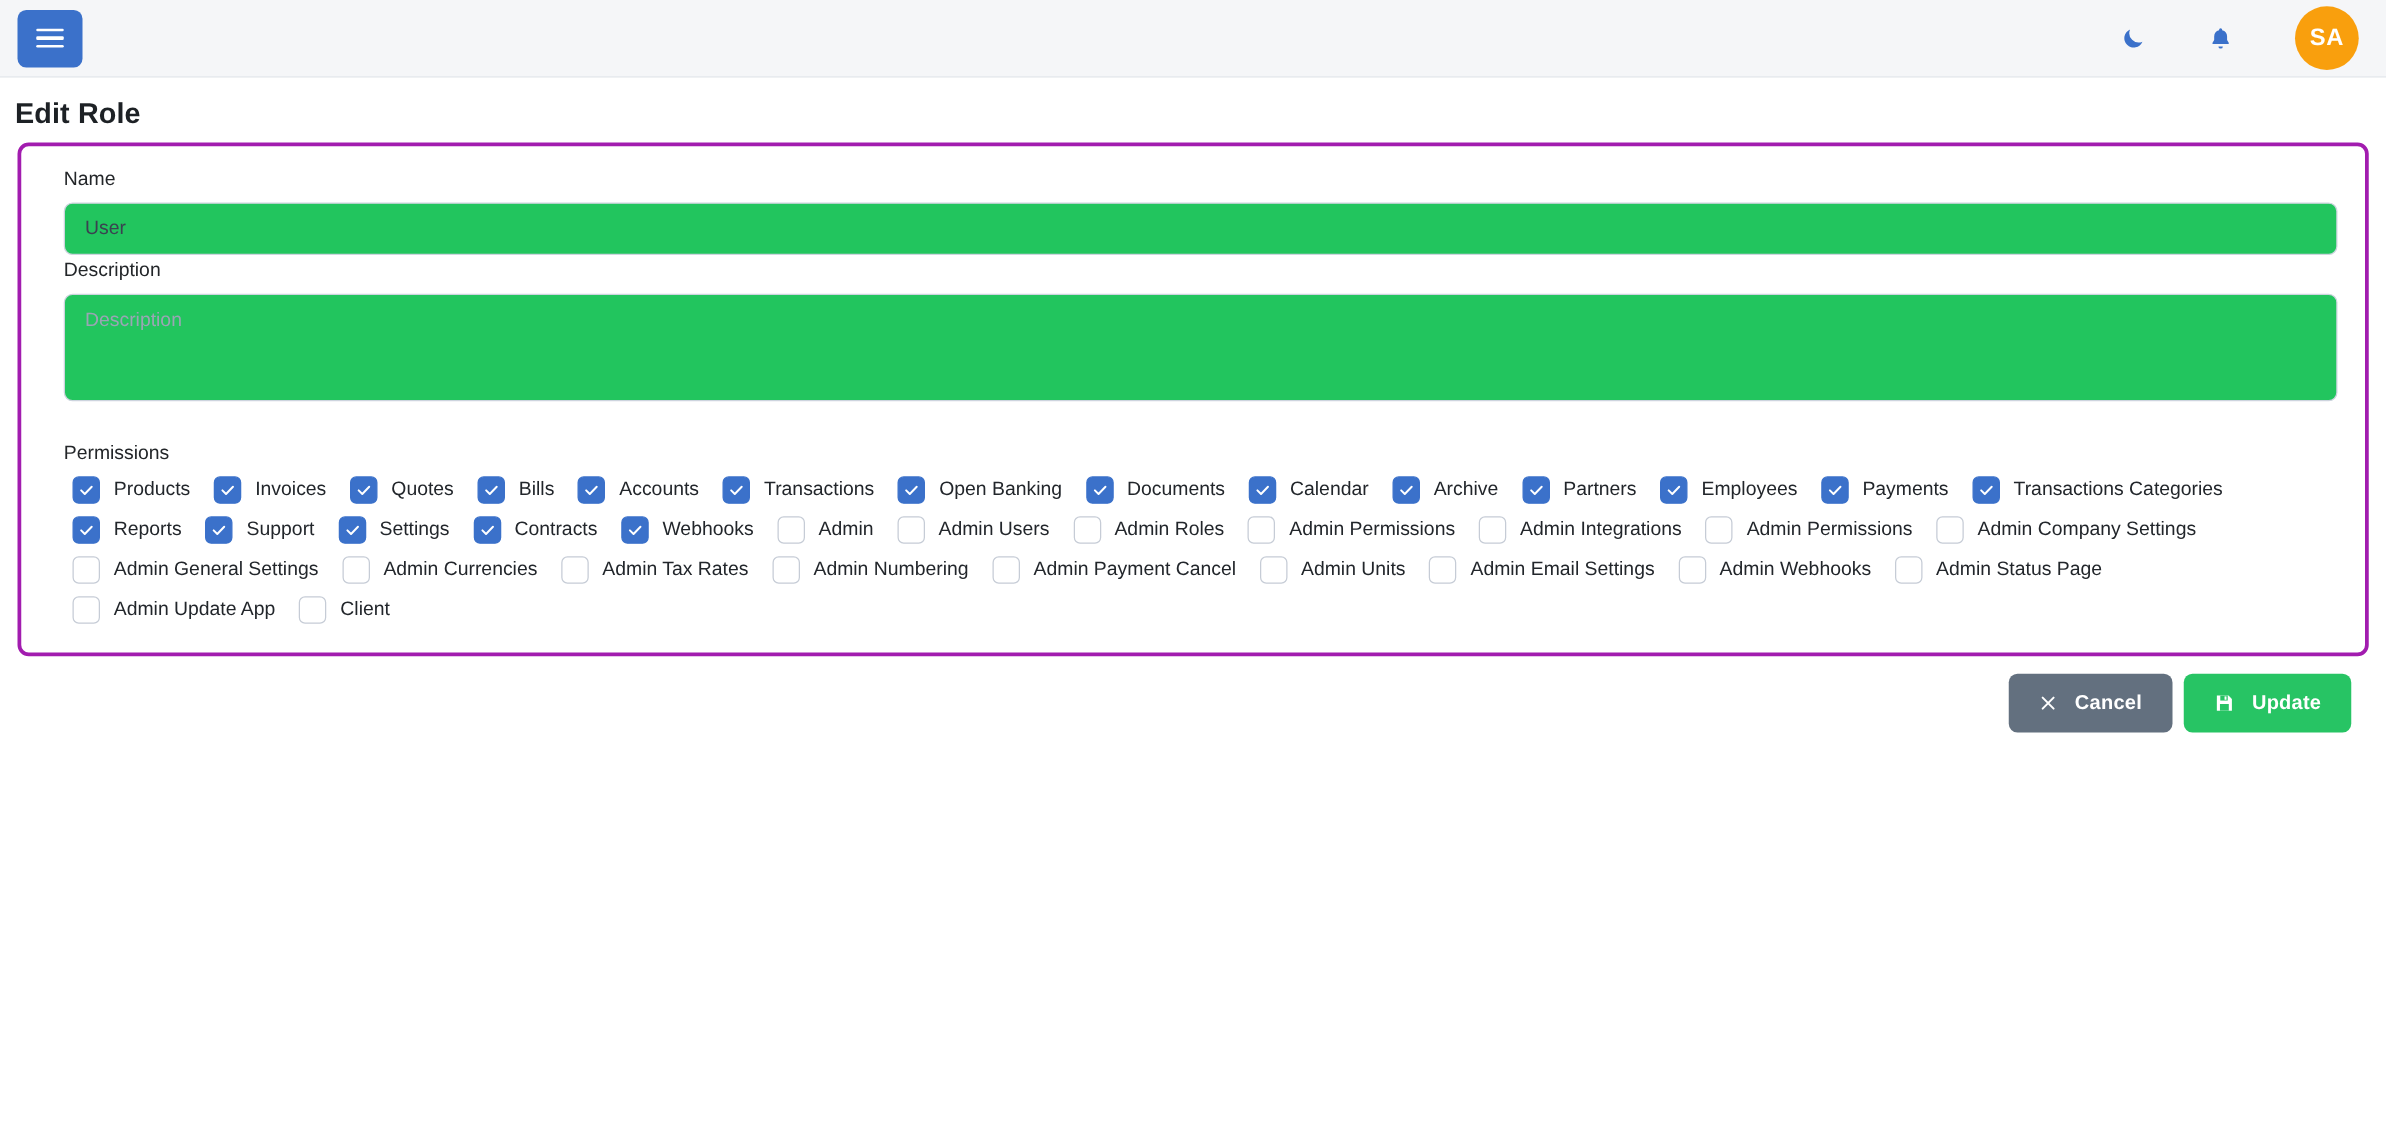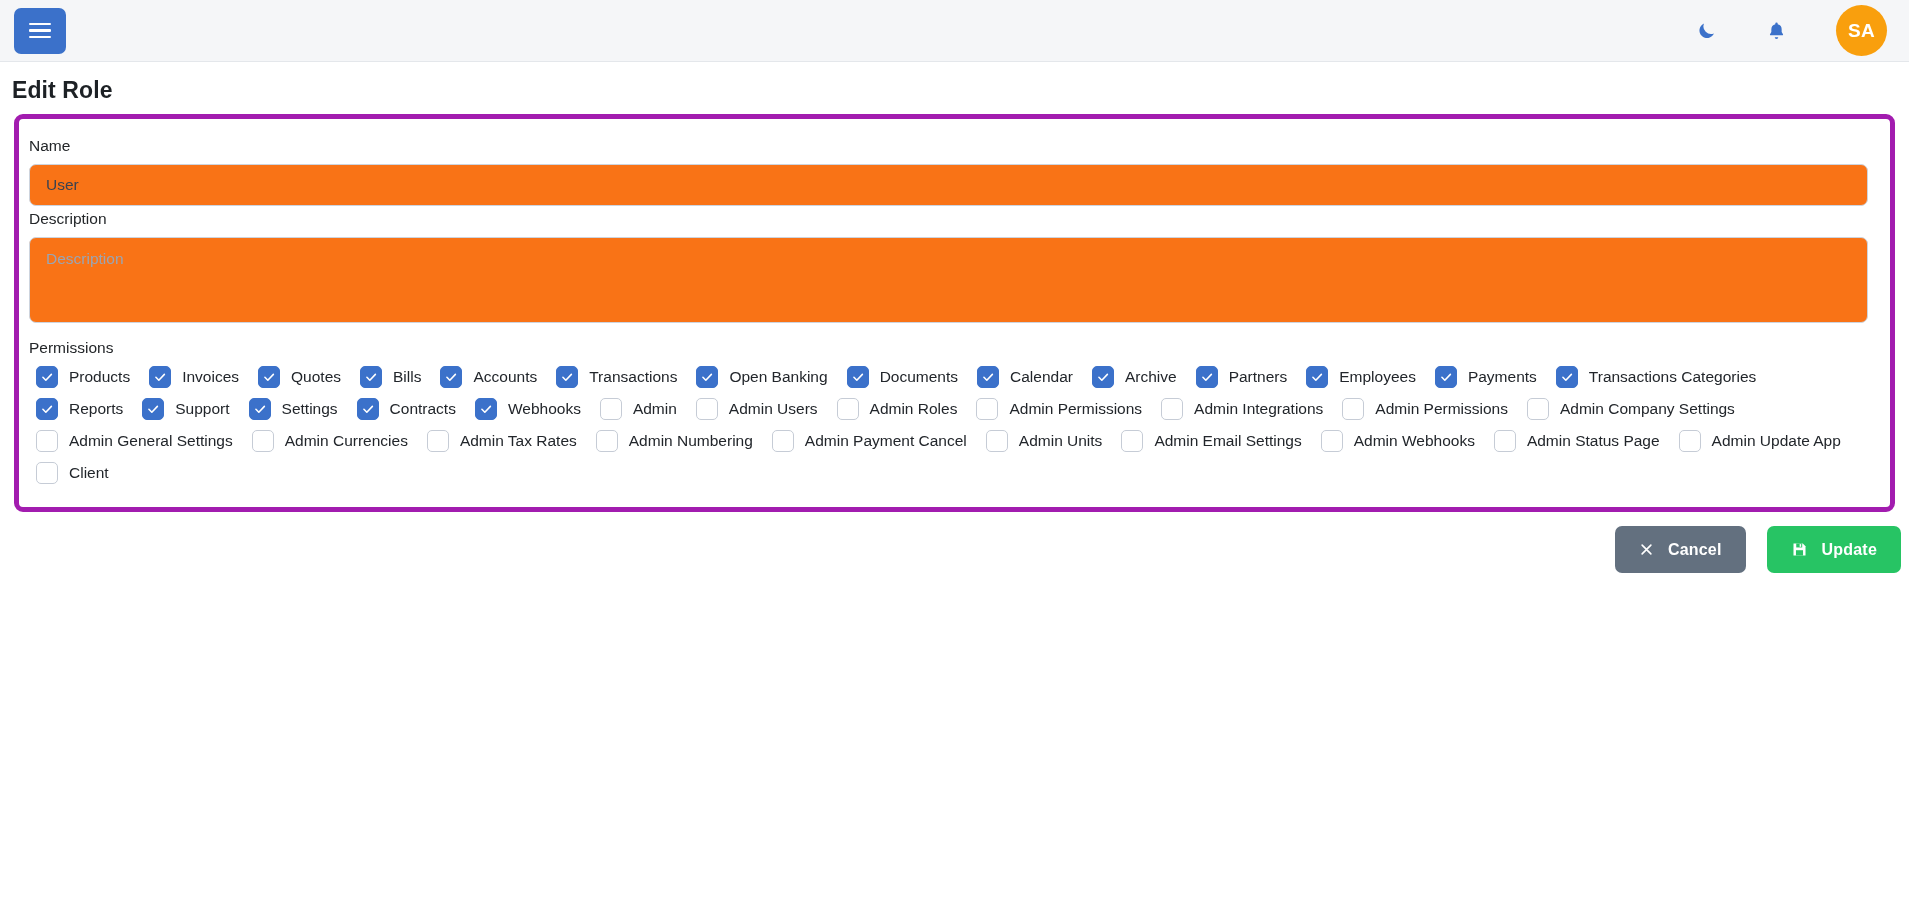--- a/index.html
+++ b/index.html
@@ -69,57 +69,57 @@
     font-size: 23px;
     font-weight: bold;
     color: #1d2125;
     padding: 15px 13px 10px 12px;
     letter-spacing: .1px;
   }
 
   
   .card {
     margin: 0 14px;
-    border: 5px solid #a21caf;
+    border: 3px solid #a21caf;
     border-radius: 9px;
     background: #ffffff;
-    padding: 14px 12px 18px 0;
+    padding: 14px 12px 18px 24px;
   }
   .field-label {
     font-size: 15.5px;
     color: #232629;
     margin: 4px 0 9px 10px;
   }
   .text-input, .text-area {
     display: block;
     width: calc(100% - 20px);
     margin: 0 10px;
     border: 1px solid #cdd4de;
     border-radius: 7px;
     font-family: "Liberation Sans", sans-serif;
     font-size: 15.5px;
     color: #3a4250;
-    background: #f97316;
+    background: #22c55e;
     outline: none;
     padding: 0 16px;
   }
   .text-input { height: 42px; }
   .text-area {
     height: 86px;
     padding: 11px 16px;
     resize: none;
     line-height: 1.35;
   }
   .text-input::placeholder, .text-area::placeholder { color: #9aa5b4; }
 
   
   .perm-label {
     font-size: 15.5px;
     color: #232629;
-    margin: 16px 0 4px 10px;
+    margin: 33px 0 4px 10px;
   }
   .perm-grid {
     display: flex;
     flex-wrap: wrap;
     padding: 0 8px;
   }
   .perm-item {
     display: flex;
     align-items: center;
     margin: 5px 0;
@@ -145,22 +145,22 @@
     font-size: 15.5px;
     color: #22262b;
     margin-right: 10px;
   }
 
   
   .actions {
     display: flex;
     justify-content: flex-end;
     align-items: center;
-    gap: 21px;
-    padding: 14px 8px 0 0;
+    gap: 9px;
+    padding: 14px 28px 0 0;
   }
   .btn {
     display: flex;
     align-items: center;
     gap: 14px;
     border: none;
     border-radius: 7px;
     height: 47px;
     padding: 0 24px;
     font-family: "Liberation Sans", sans-serif;

